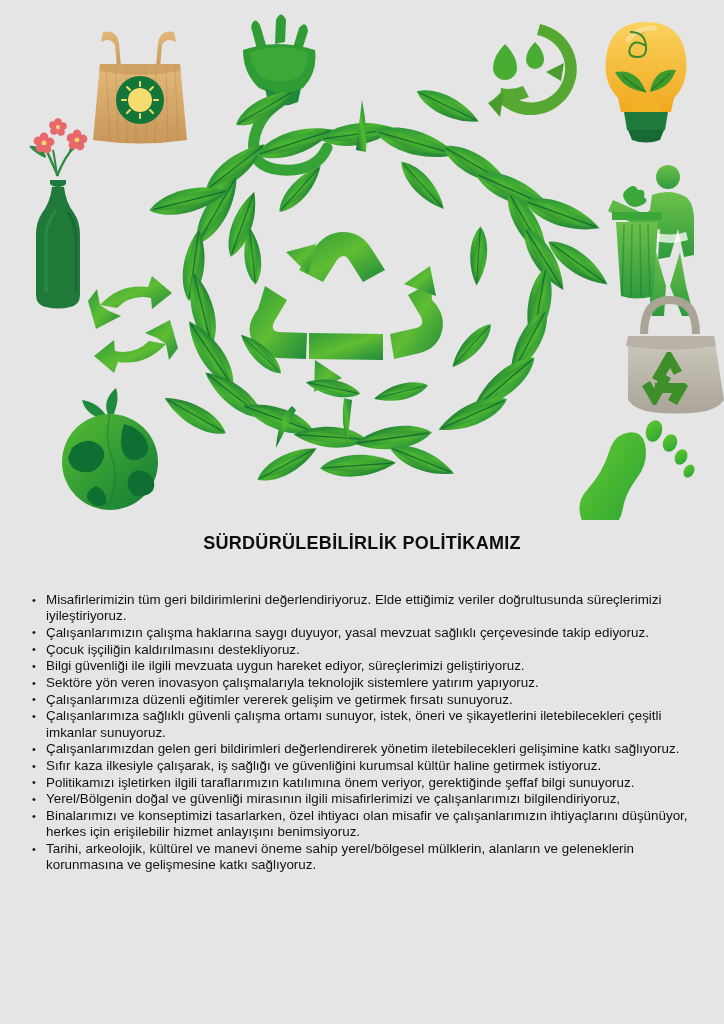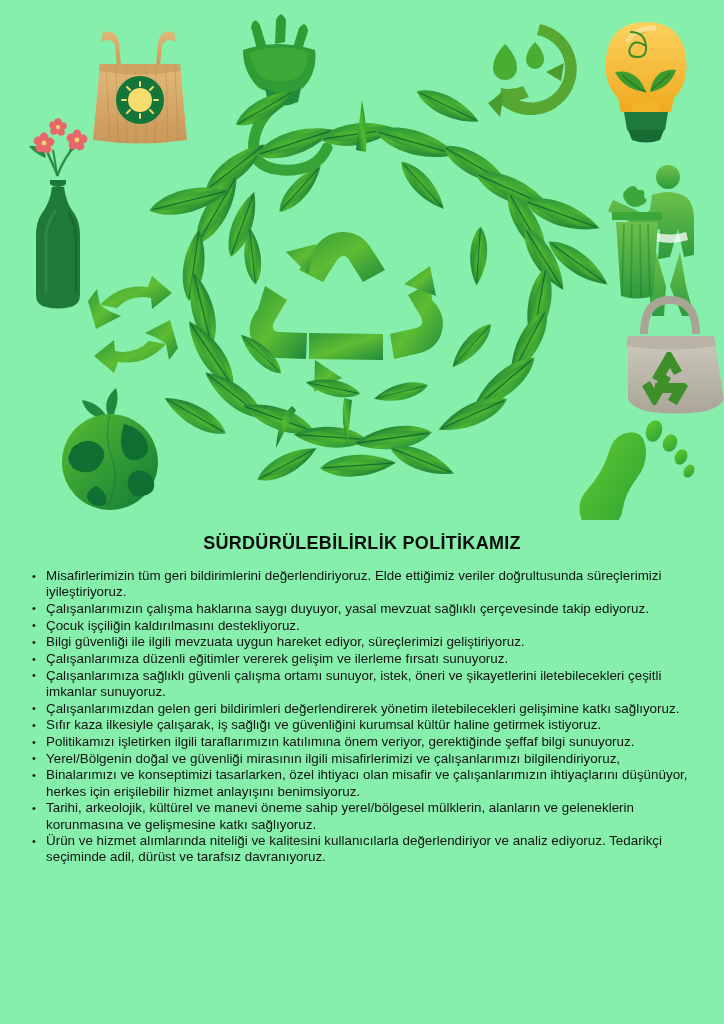--- a/index.html
+++ b/index.html
@@ -5,37 +5,37 @@
 <style>
   html,body{margin:0;padding:0;}
   body{
     width:724px;height:1024px;
     background:#ffffff;
     font-family:"Liberation Sans", sans-serif;
     color:#000000;
     overflow:hidden;
     position:relative;
   }
-  .page{position:relative;width:724px;height:1024px;background:#86efac;}
+  .page{position:relative;width:724px;height:1024px;background:#e5e5e5;}
 
   
   .illus{position:relative;width:724px;height:520px;}
   .illus svg{position:absolute;left:0;top:0;}
 
   
   .title{
     position:absolute;left:0;top:533px;width:724px;
     text-align:center;
     font-size:18px;font-weight:bold;letter-spacing:.3px;
     color:#0d0d0d;
   }
 
   
   .policy{
-    position:absolute;left:30px;top:568px;width:670px;
+    position:absolute;left:30px;top:592px;width:670px;
     margin:0;padding:0;list-style:none;
   }
   .policy li{
     position:relative;
     padding-left:16px;
     font-size:13.4px;
     line-height:16.2px;
     color:#121212;
     margin:0 0 0.5px 0;
     text-align:left;
@@ -319,24 +319,24 @@
     </svg>
   </div>
 
   <div class="title">SÜRDÜRÜLEBİLİRLİK POLİTİKAMIZ</div>
 
   <ul class="policy">
     <li>Misafirlerimizin tüm geri bildirimlerini değerlendiriyoruz. Elde ettiğimiz veriler doğrultusunda süreçlerimizi iyileştiriyoruz.</li>
     <li>Çalışanlarımızın çalışma haklarına saygı duyuyor, yasal mevzuat sağlıklı çerçevesinde takip ediyoruz.</li>
     <li>Çocuk işçiliğin kaldırılmasını destekliyoruz.</li>
     <li>Bilgi güvenliği ile ilgili mevzuata uygun hareket ediyor, süreçlerimizi geliştiriyoruz.</li>
-    <li>Çalışanlarımıza düzenli eğitimler vererek gelişim ve ilerleme fırsatı sunuyoruz.</li>
+    <li>Sektöre yön veren inovasyon çalışmalarıyla teknolojik sistemlere yatırım yapıyoruz.</li>
+    <li>Çalışanlarımıza düzenli eğitimler vererek gelişim ve getirmek fırsatı sunuyoruz.</li>
     <li>Çalışanlarımıza sağlıklı güvenli çalışma ortamı sunuyor, istek, öneri ve şikayetlerini iletebilecekleri çeşitli imkanlar sunuyoruz.</li>
     <li>Çalışanlarımızdan gelen geri bildirimleri değerlendirerek yönetim iletebilecekleri gelişimine katkı sağlıyoruz.</li>
     <li>Sıfır kaza ilkesiyle çalışarak, iş sağlığı ve güvenliğini kurumsal kültür haline getirmek istiyoruz.</li>
     <li>Politikamızı işletirken ilgili taraflarımızın katılımına önem veriyor, gerektiğinde şeffaf bilgi sunuyoruz.</li>
     <li>Yerel/Bölgenin doğal ve güvenliği mirasının ilgili misafirlerimizi ve çalışanlarımızı bilgilendiriyoruz,</li>
     <li>Binalarımızı ve konseptimizi tasarlarken, özel ihtiyacı olan misafir ve çalışanlarımızın ihtiyaçlarını düşünüyor, herkes için erişilebilir hizmet anlayışını benimsiyoruz.</li>
     <li>Tarihi, arkeolojik, kültürel ve manevi öneme sahip yerel/bölgesel mülklerin, alanların ve geleneklerin korunmasına ve gelişmesine katkı sağlıyoruz.</li>
-    <li>Ürün ve hizmet alımlarında niteliği ve kalitesini kullanıcılarla değerlendiriyor ve analiz ediyoruz. Tedarikçi seçiminde adil, dürüst ve tarafsız davranıyoruz.</li>
   </ul>
 
 </div>
 
 </body></html>

